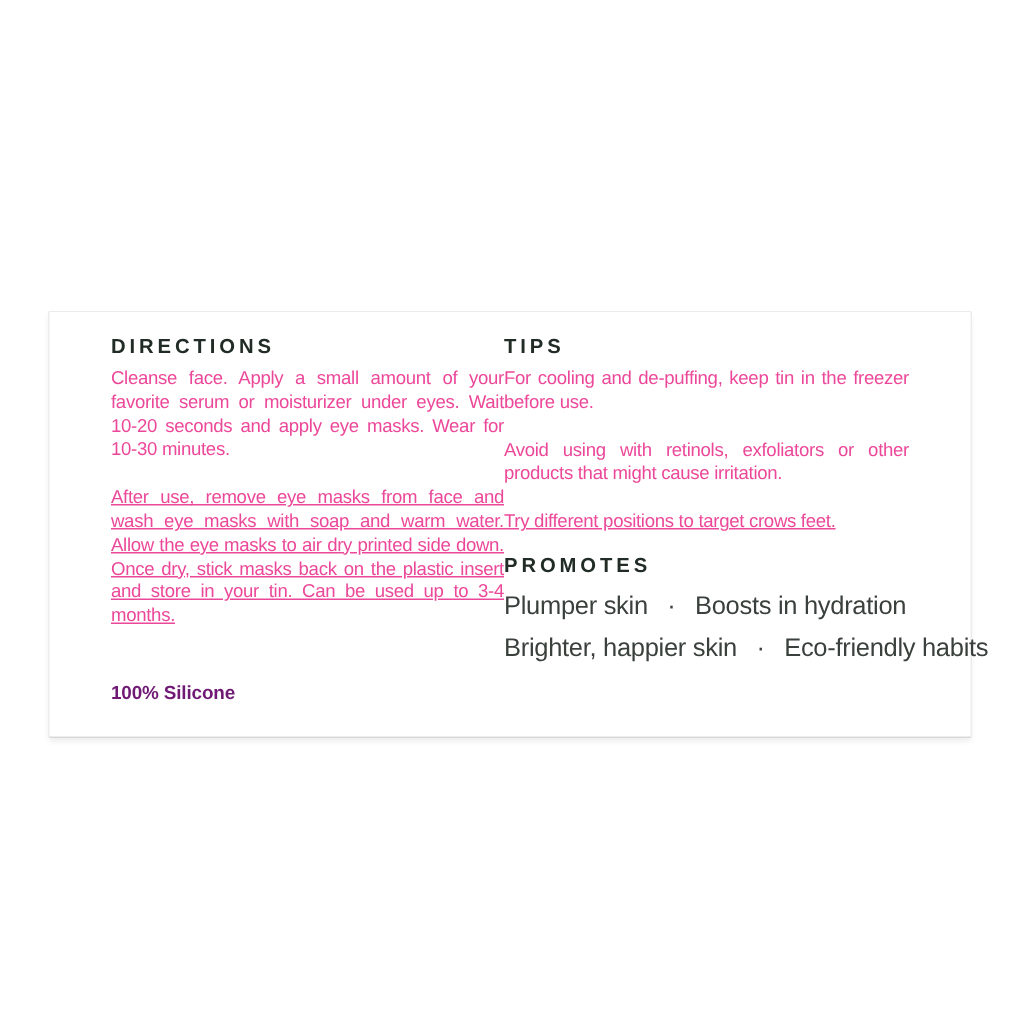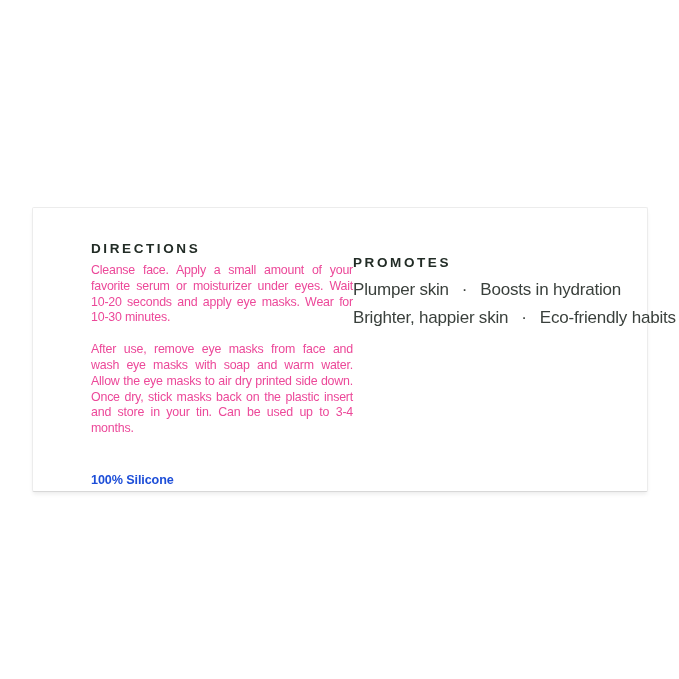--- a/index.html
+++ b/index.html
@@ -21,22 +21,22 @@
     top: 207px;
     width: 616px;
     height: 285px;
     box-sizing: border-box;
     background: #ffffff;
     border: 1px solid #ececec;
     border-bottom-color: #d8d8d8;
     border-radius: 2px;
     box-shadow: 0 3px 4px -1px rgba(0,0,0,0.08);
     display: flex;
-    justify-content: flex-end;
-    padding: 34px 24px 0 24px;
+    justify-content: center;
+    padding: 16px 24px 0 24px;
   }
   .col { position: relative; }
   .col-left  { width: 262px; }
   .col-right { width: 270px; }
 
   h2.section-heading {
     margin: 0 0 7px 0;
     font-size: 13.5px;
     line-height: 14px;
     font-weight: bold;
@@ -44,28 +44,28 @@
     color: #222c26;
   }
   p.body-text {
     margin: 0 0 16px 0;
     font-size: 12.4px;
     line-height: 15.8px;
     letter-spacing: -0.2px;
     color: #ec4899;
     text-align: justify;
   }
-  p.body-text.last { margin-bottom: 0; }
+  p.body-text.last { margin-bottom: 0; text-decoration: underline; }
 
   .material-note {
     margin-top: 36px;
     font-size: 12.6px;
     font-weight: 600;
     letter-spacing: -0.1px;
-    color: #1d4ed8;
+    color: #701a75;
   }
 
   .promotes-section { margin-top: 14px; }
   .promotes-section h2.section-heading { margin-bottom: 12px; }
 
   .promo-row {
     white-space: nowrap;
     font-size: 17px;
     line-height: 15.8px;
     letter-spacing: -0.2px;
@@ -87,20 +87,26 @@
     <div class="col col-left">
       <section>
         <h2 class="section-heading">DIRECTIONS</h2>
         <p class="body-text">Cleanse face. Apply a small amount of your favorite serum or moisturizer under eyes. Wait 10-20 seconds and apply eye masks. Wear for 10-30 minutes.</p>
         <p class="body-text last">After use, remove eye masks from face and wash eye masks with soap and warm water. Allow the eye masks to air dry printed side down. Once dry, stick masks back on the plastic insert and store in your tin. Can be used up to 3-4 months.</p>
       </section>
       <div class="material-note">100% Silicone</div>
     </div>
 
     <div class="col col-right">
+      <section>
+        <h2 class="section-heading">TIPS</h2>
+        <p class="body-text">For cooling and de-puffing, keep tin in the freezer before use.</p>
+        <p class="body-text">Avoid using with retinols, exfoliators or other products that might cause irritation.</p>
+        <p class="body-text last">Try different positions to target crows feet.</p>
+      </section>
 
       <section class="promotes-section">
         <h2 class="section-heading">PROMOTES</h2>
 
         <div class="promo-row">
           <span>Plumper skin</span><span class="dot-sep">·</span><span>Boosts in hydration</span>
         </div>
 
         <div class="promo-row">
           <span>Brighter, happier skin</span><span class="dot-sep">·</span><span>Eco-friendly habits</span>

